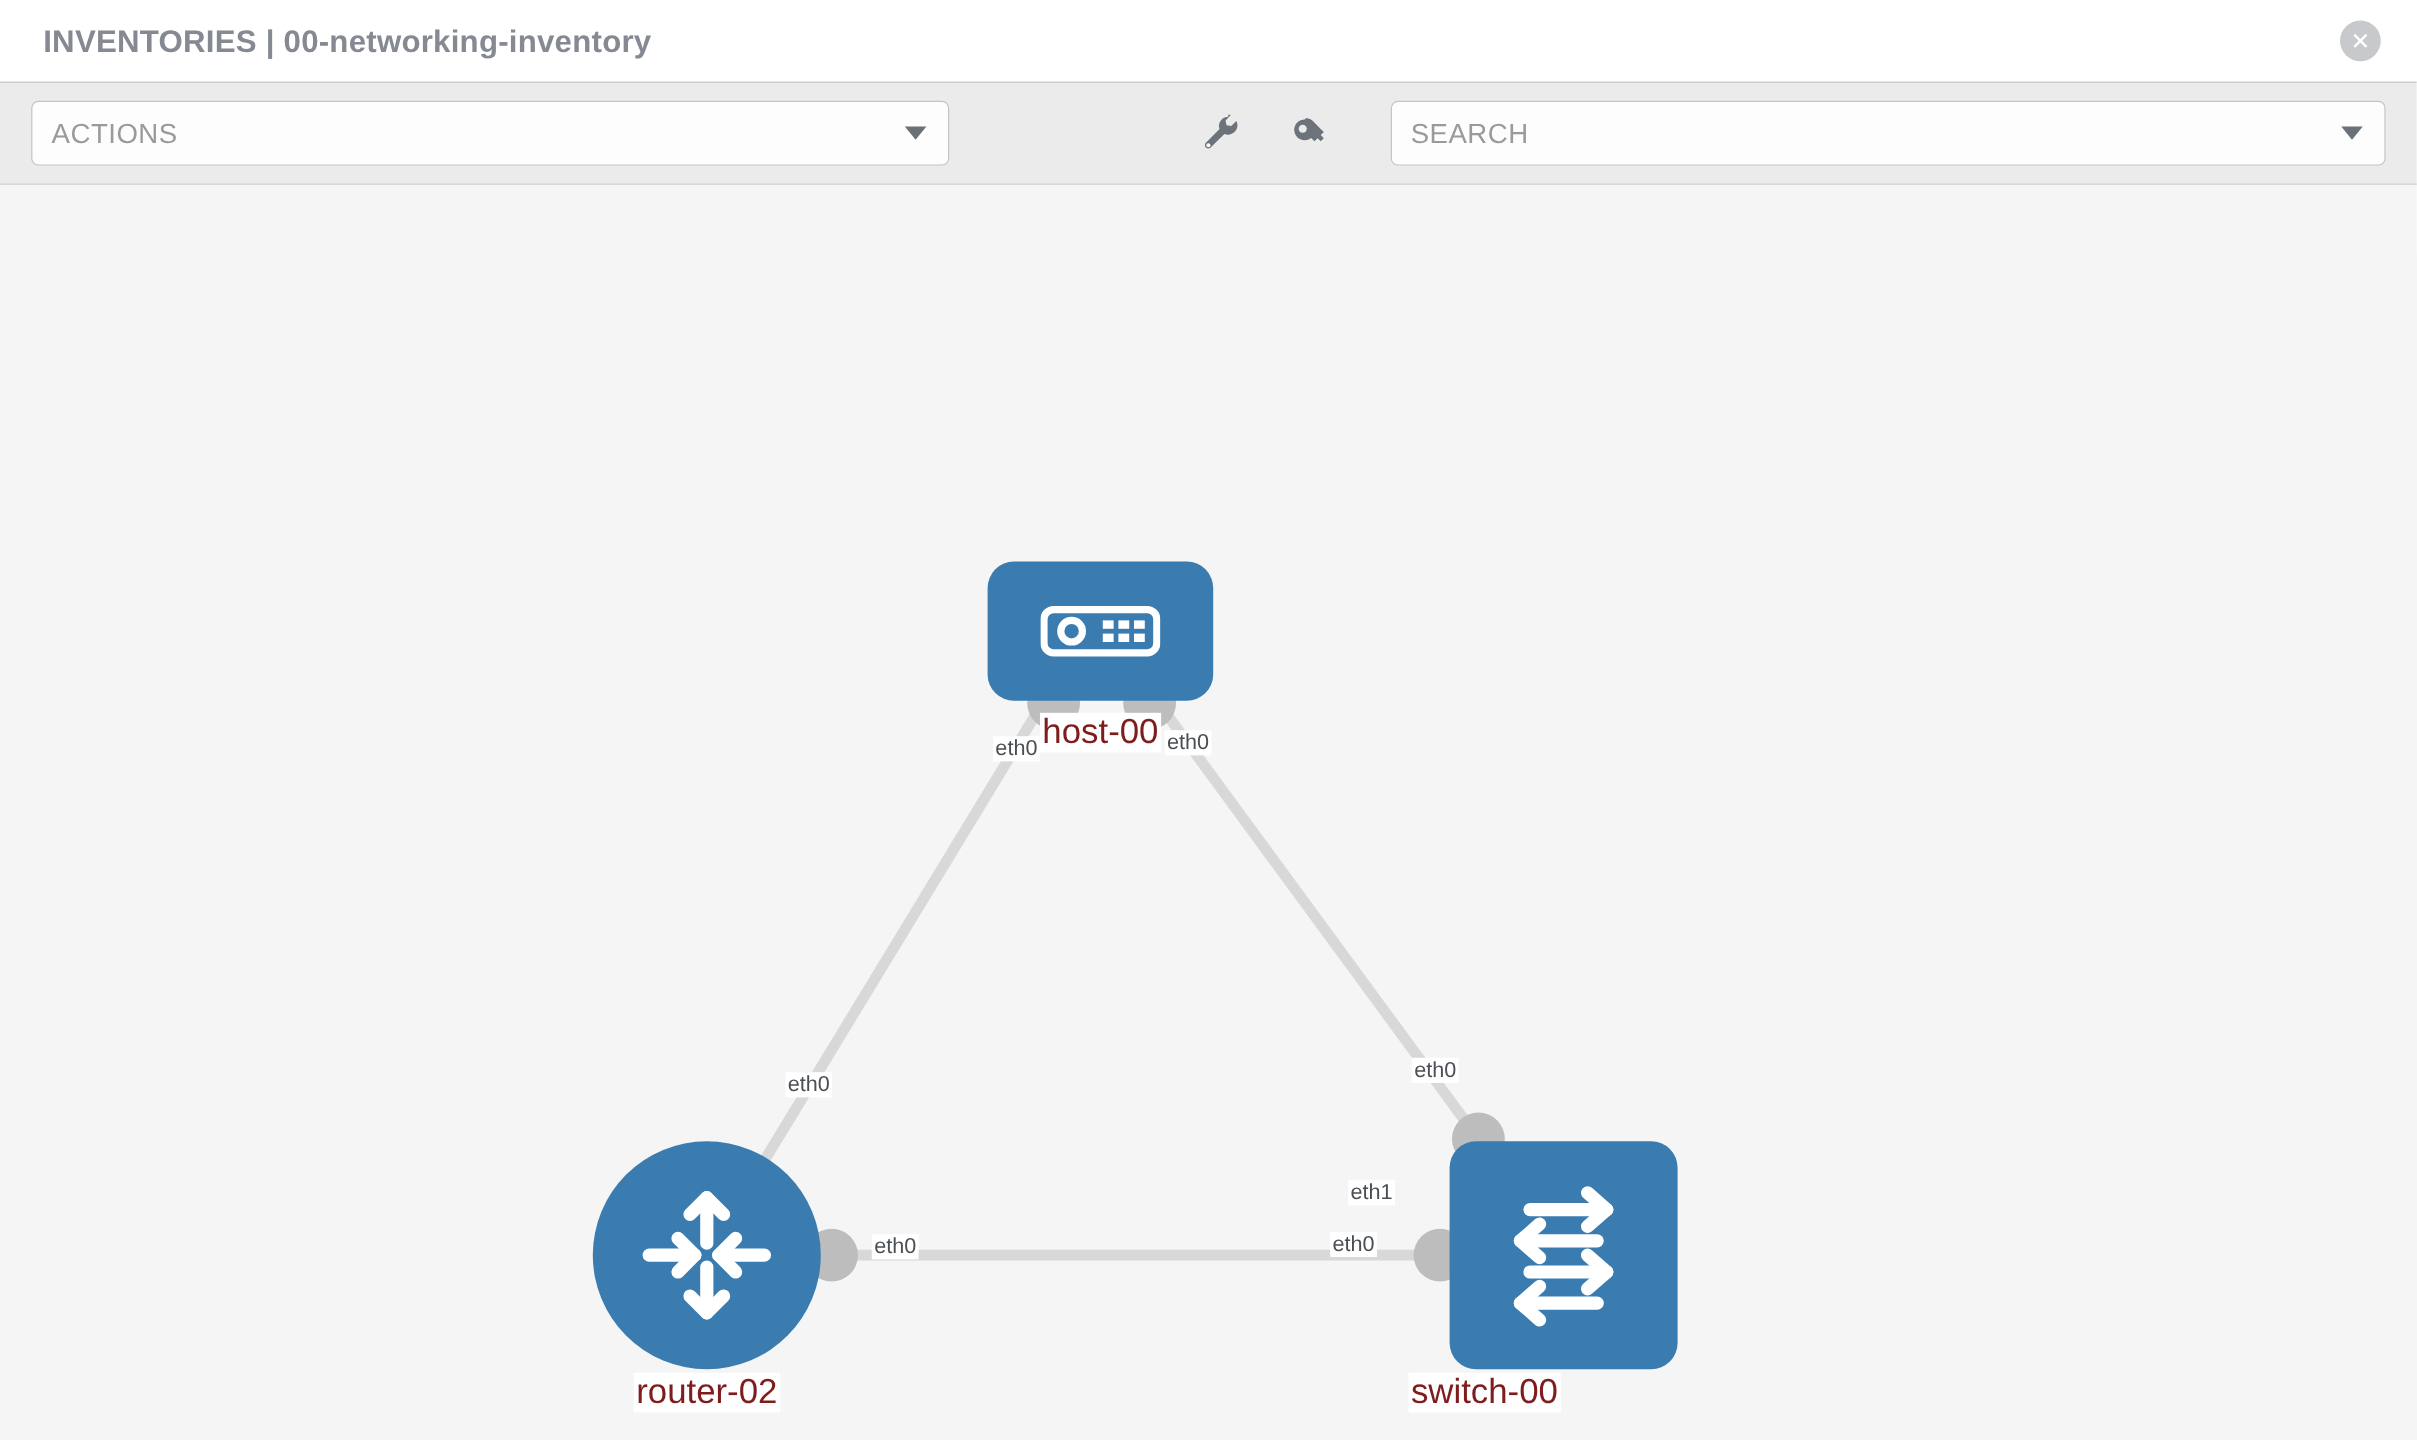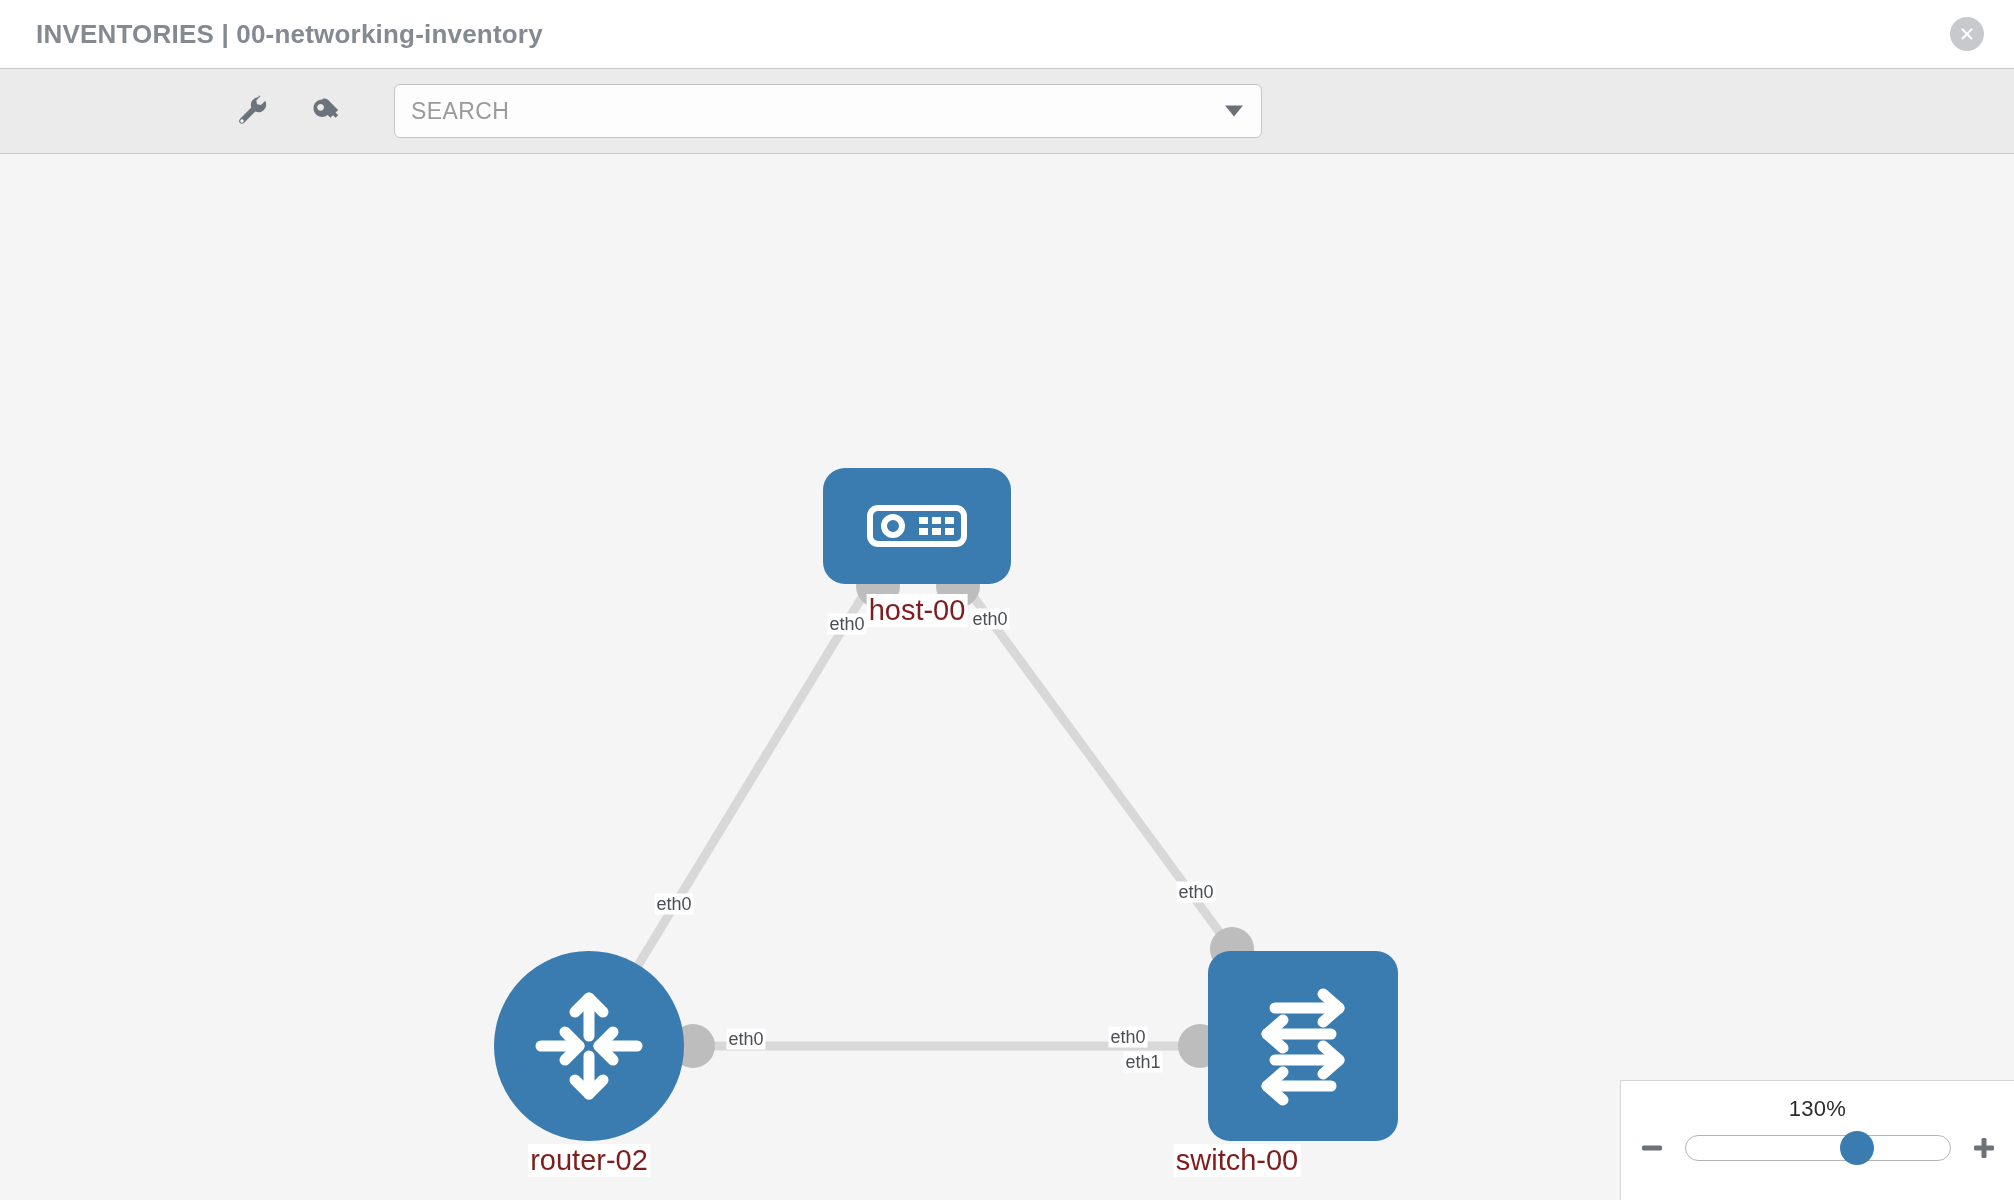--- a/index.html
+++ b/index.html
@@ -213,20 +213,24 @@
     <div class="header-title">INVENTORIES | 00-networking-inventory</div>
     <div class="close-btn">
       <svg width="20" height="20" viewBox="0 0 20 20" aria-hidden="true">
         <path d="M5.6 4.2 L10 8.6 L14.4 4.2 L15.8 5.6 L11.4 10 L15.8 14.4 L14.4 15.8 L10 11.4 L5.6 15.8 L4.2 14.4 L8.6 10 L4.2 5.6 Z" fill="#ffffff"></path>
       </svg>
     </div>
   </div>
 
   <div class="toolbar">
 
+    <div class="select-box">
+      <span class="sel-label">ACTIONS</span>
+      <span class="caret"></span>
+    </div>
 
     <div class="tool-icons">
       <div class="tool-icon">
         <svg width="36" height="36" viewBox="0 0 36 36" aria-hidden="true">
           <path d="M25.6 4.2 c-4.3 0-7.8 3.5-7.8 7.8 0 .9.2 1.8.5 2.6 L6.9 26 c-1.1 1.1-1.1 2.9 0 4 1.1 1.1 2.9 1.1 4 0 L22.3 18.6 c.9.4 2 .6 3.1.6 4.3 0 7.8-3.5 7.8-7.8 0-1.3-.3-2.5-.9-3.6 l-4.3 4.3 -3.9-.8 -.8-3.9 4.3-4.3 c-.6-.3-1.3-.5-2-.6 z" fill="#6d737b"></path>
           <circle cx="9" cy="28" r="1.7" fill="#ffffff"></circle>
         </svg>
       </div>
       <div class="tool-icon">
         <svg width="36" height="36" viewBox="0 0 36 36" aria-hidden="true">
@@ -301,36 +305,17 @@
         </svg>
       </div>
       <div class="node-label" style="left:1237px; top:990px;">switch-00</div>
 
       <div class="edge-label" style="left:847px;  top:470px;">eth0</div>
       <div class="edge-label" style="left:990px;  top:465px;">eth0</div>
       <div class="edge-label" style="left:674px;  top:750px;">eth0</div>
       <div class="edge-label" style="left:1196px; top:738px;">eth0</div>
       <div class="edge-label" style="left:746px;  top:885px;">eth0</div>
       <div class="edge-label" style="left:1128px; top:883px; z-index:5;">eth0</div>
-      <div class="edge-label" style="left:1143px; top:908px; z-index:6;">eth1</div>
-    </div>
-
-    <div class="zoom-panel">
-      <div class="zoom-value">130%</div>
-      <div class="zoom-row">
-        <div class="zoom-minus">
-          <svg width="26" height="26" viewBox="0 0 26 26" aria-hidden="true">
-            <rect x="3" y="10.5" width="20" height="5" rx="1.5" fill="#6d7278"></rect>
-          </svg>
-        </div>
-        <div class="zoom-track">
-          <div class="zoom-thumb" style="left: 65%;"></div>
-        </div>
-        <div class="zoom-plus">
-          <svg width="26" height="26" viewBox="0 0 26 26" aria-hidden="true">
-            <rect x="3" y="10.5" width="20" height="5" rx="1.5" fill="#6d7278"></rect>
-            <rect x="10.5" y="3" width="5" height="20" rx="1.5" fill="#6d7278"></rect>
-          </svg>
-        </div>
-      </div>
-    </div>
+      <div class="edge-label" style="left:1143px; top:840px; z-index:6;">eth1</div>
+    </div>
+
   </div>
 </div>
 
 </body></html>

